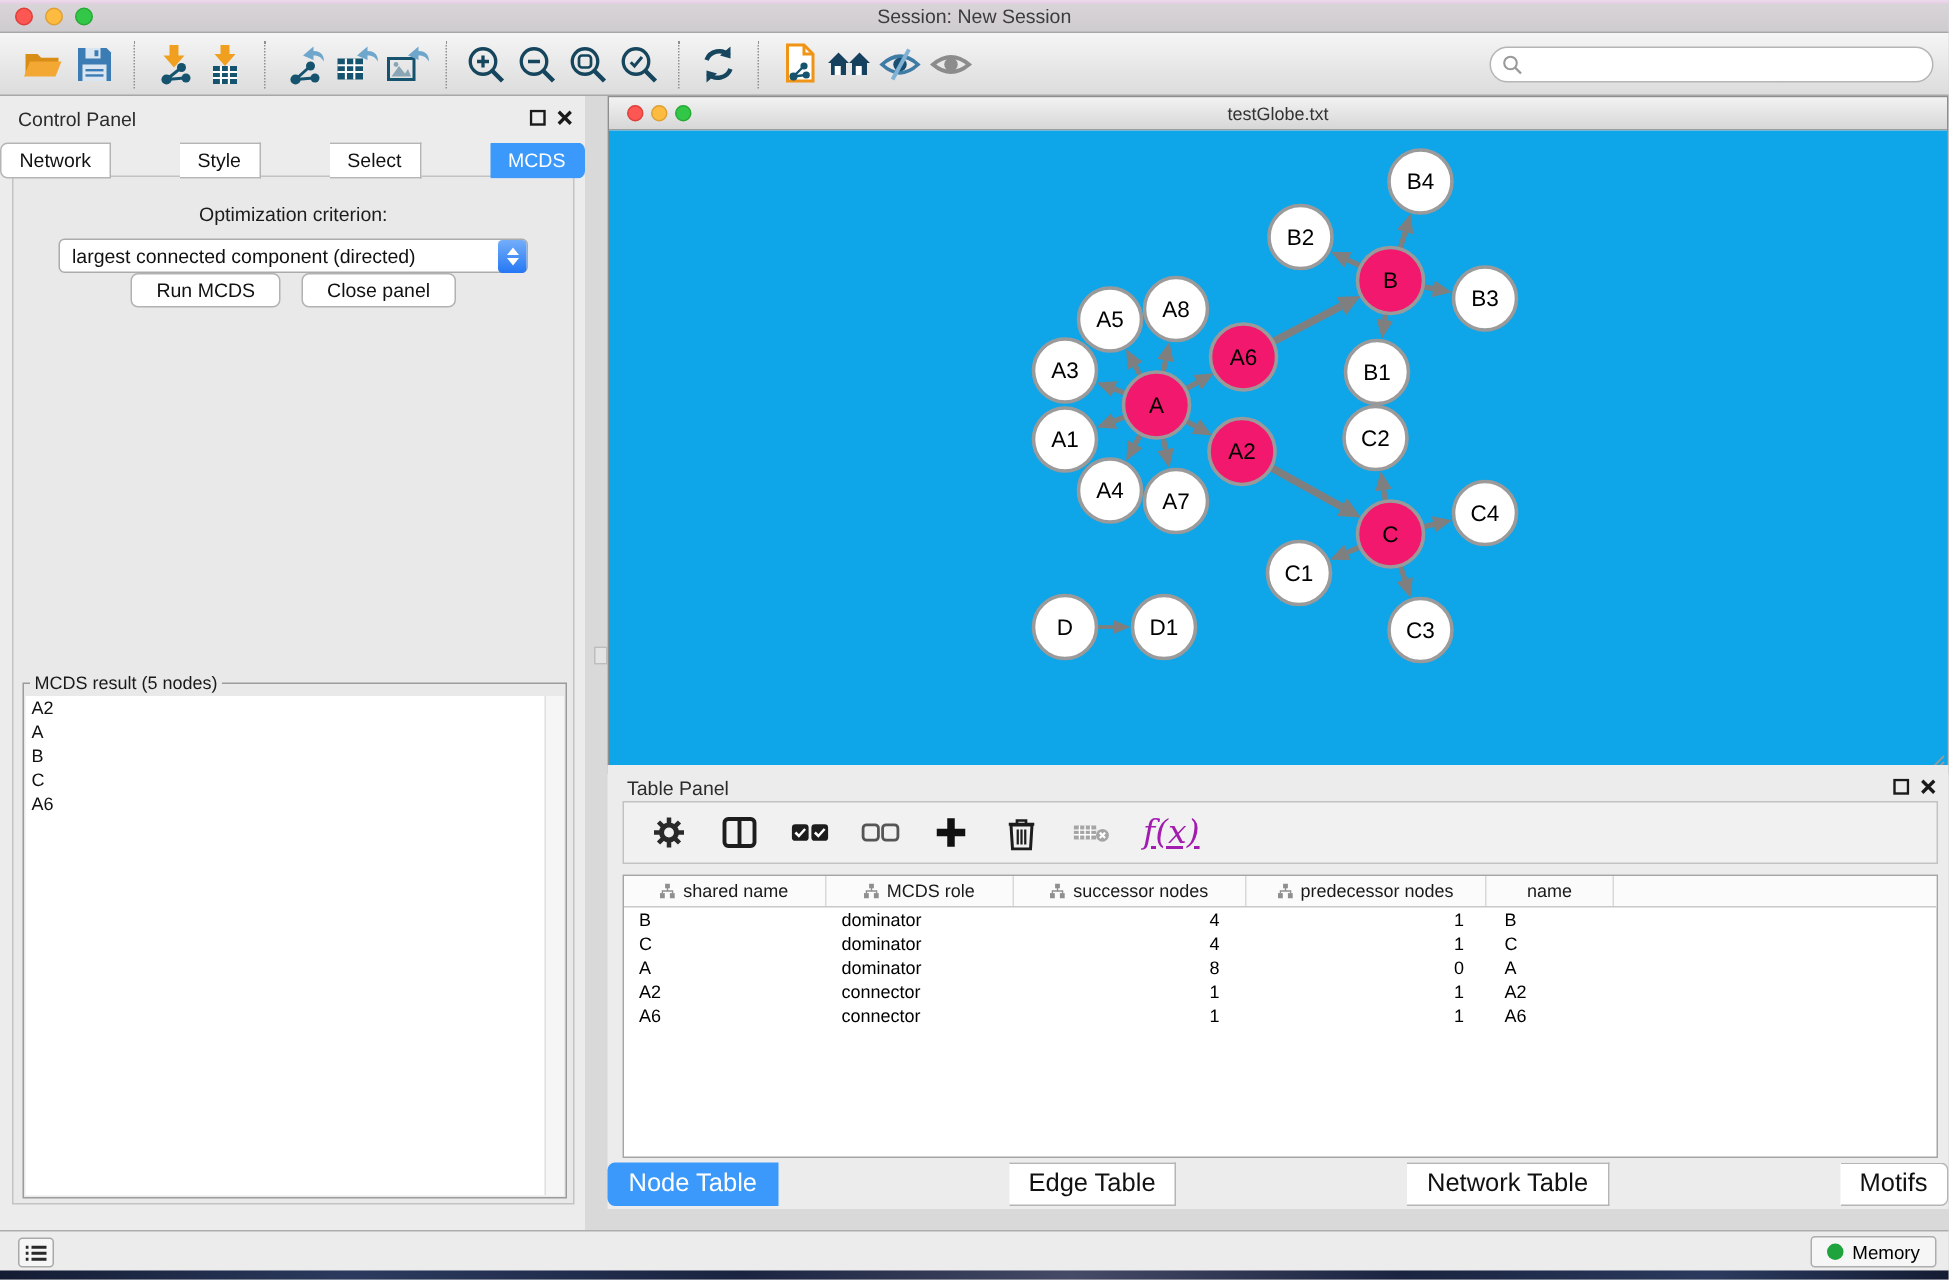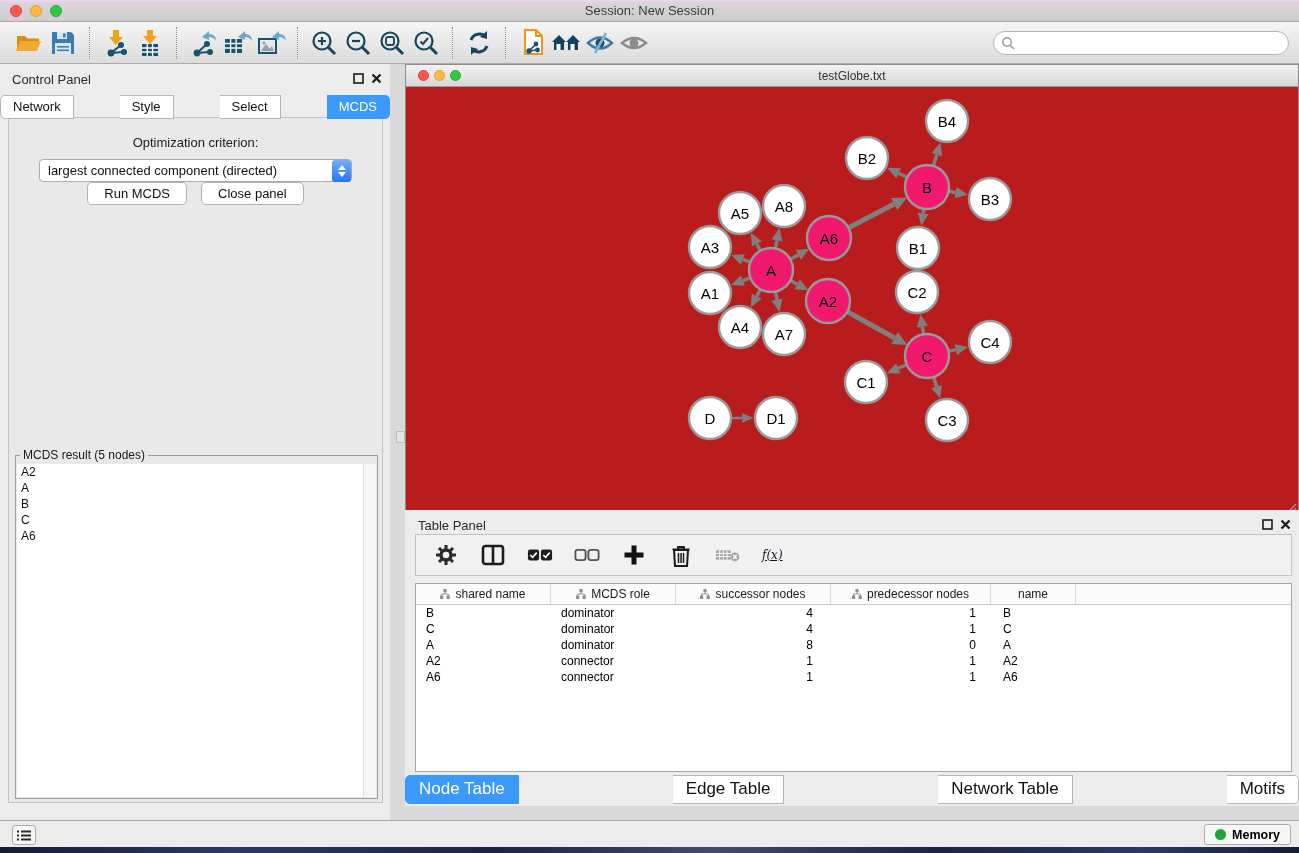--- a/index.html
+++ b/index.html
@@ -67,49 +67,49 @@
   
   .net-window { position:absolute; left:405px; top:64px; width:894px; height:452px;
     border:1px solid #8e8e8e; background:#fff; }
   .net-titlebar { position:relative; height:22px; background:linear-gradient(#f2f2f2,#d7d7d7);
     border-bottom:1px solid #9d9d9d; }
   .net-titlebar .title { position:absolute; left:0; right:0; top:4px; text-align:center; font-size:12px; color:#333; }
   .ntl { position:absolute; top:5px; width:11px; height:11px; border-radius:50%; }
   .ntl.red   { left:12px; background:#fc5753; border:1px solid #df3e39; }
   .ntl.yellow{ left:28px; background:#fdbc40; border:1px solid #de9f34; }
   .ntl.green { left:44px; background:#33c748; border:1px solid #27aa35; }
-  .net-canvas { position:absolute; left:0; right:0; top:22px; bottom:0; background:#b91c1c; overflow:hidden; }
+  .net-canvas { position:absolute; left:0; right:0; top:22px; bottom:0; background:#0ea5e9; overflow:hidden; }
   .resize-grip { position:absolute; right:1px; bottom:1px; }
   
   .table-panel { position:absolute; left:405px; top:510px; width:894px; height:296px; background:#ececec; }
   .tp-toolbar { position:absolute; left:10px; right:7px; top:24px; height:42px;
     background:#f1f1f1; border:1px solid #c2c2c2; display:flex; align-items:center; gap:21px; padding-left:17px; }
   .tp-icon { display:flex; align-items:center; justify-content:center; width:26px; height:26px; }
   .fx-label { font-family:"DejaVu Serif","Liberation Serif",serif; font-style:italic;
-    font-size:12px; color:#0f172a;text-decoration:underline; }
+    font-size:22px; color:#a21caf;text-decoration:underline; }
   .tp-table { position:absolute; left:10px; right:7px; top:73px; height:189px;
     background:#fff; border:1px solid #a5a5a5; overflow:hidden; }
   .thead { display:flex; height:21px; background:#fbfbfb; border-bottom:1px solid #c9c9c9; }
   .th { display:flex; align-items:center; justify-content:center; gap:5px;
     border-right:1px solid #d9d9d9; font-size:12px; color:#1a1a1a; }
   .trow { display:flex; height:16px; }
   .td { font-size:12px; color:#000; line-height:16px; white-space:nowrap; overflow:hidden; }
   .tp-tabs { position:absolute; left:0; right:0; top:265px; }
   .tp-tabs .tab { font-size:17px; padding:3px 13px 4px; }
   
   .statusbar { position:absolute; left:0; top:820px; right:0; height:27px;
     background:#ececec; border-top:1px solid #adadad; }
   .list-btn { position:absolute; left:12px; top:4px; width:24px; height:20px;
     background:#f6f6f6; border:1px solid #a9a9a9; border-radius:3px;
     display:flex; align-items:center; justify-content:center; }
   .memory-btn { position:absolute; right:8px; top:3px; height:21px;
     background:#f6f6f6; border:1px solid #adadad; border-radius:3px;
     display:flex; align-items:center; gap:6px; padding:0 10px; }
   .memory-dot { width:11px; height:11px; border-radius:50%; background:#1fa33c; }
-  .memory-btn span { font-size:12.5px; color:#000;font-weight:bold; }
+  .memory-btn span { font-size:12.5px; color:#000; }
   .desktop-strip { position:absolute; left:0; top:847px; right:0; height:6px;
     background:linear-gradient(90deg,#141c33,#2b3a5e 18%,#1a2440 38%,#454a66 55%,#1a2440 72%,#2b3a5e 88%,#141c33); }
   svg { display:block; }
 </style>
 </head>
 <body>
 
 <div class="titlebar">
   <span class="tl red"></span>
   <span class="tl yellow"></span>

